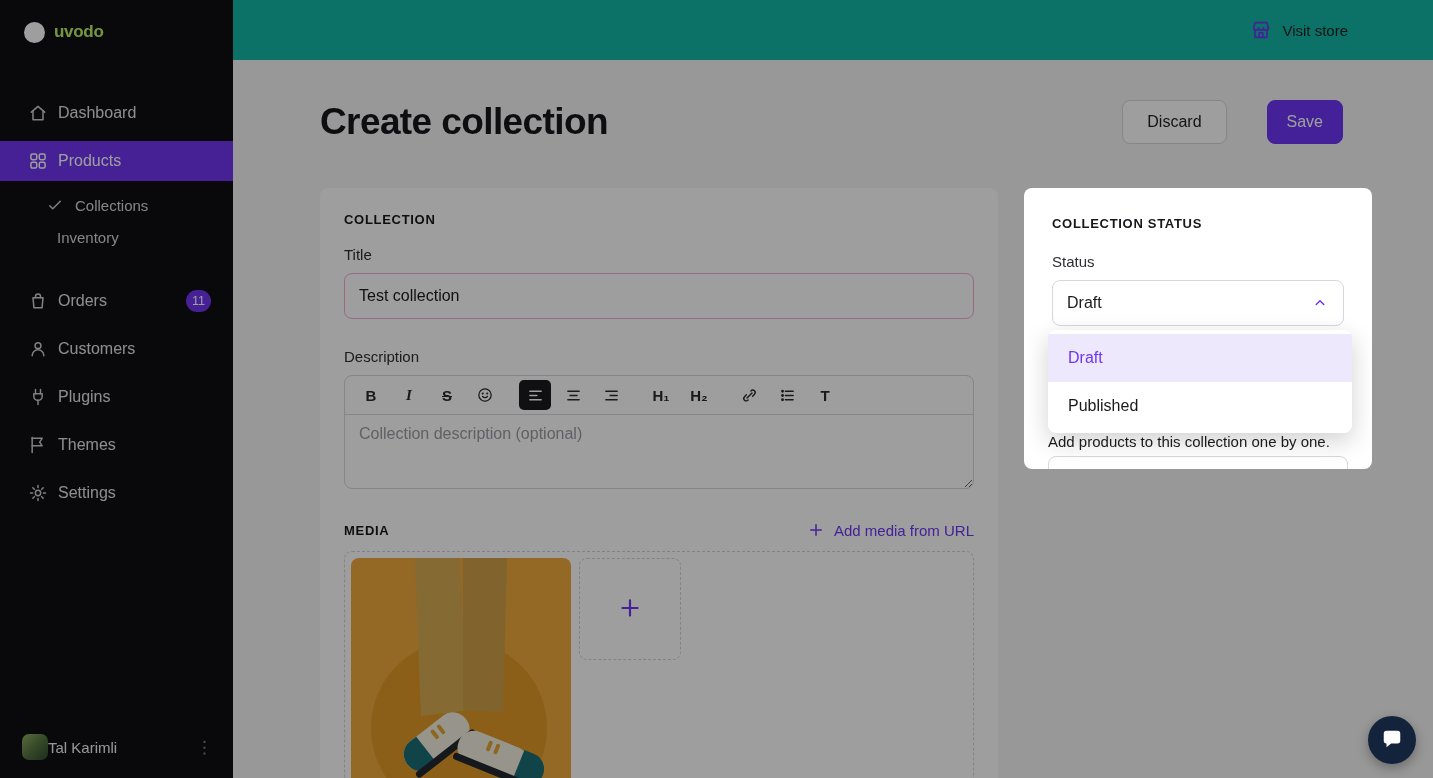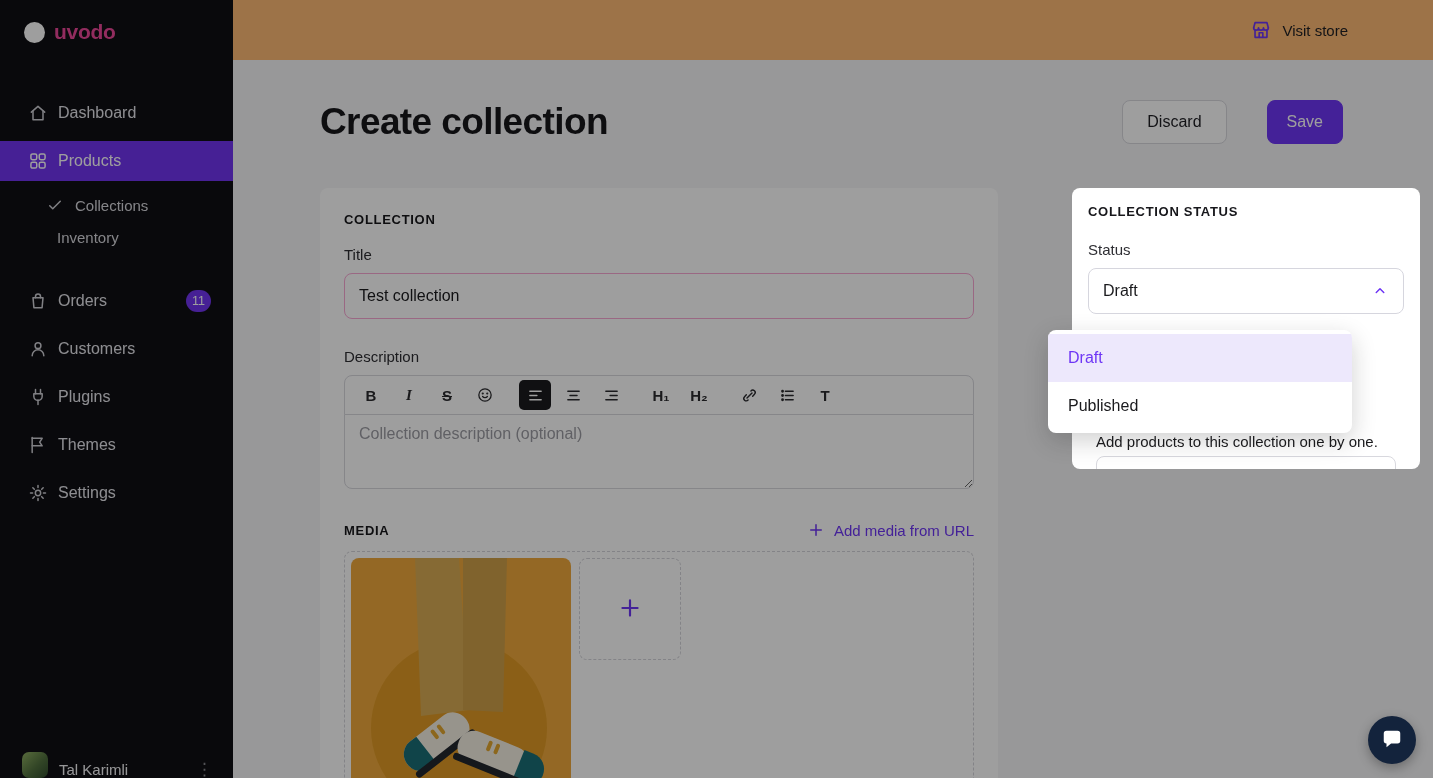--- a/index.html
+++ b/index.html
@@ -3,42 +3,42 @@
 <meta charset="utf-8">
 <style>
   * { margin:0; padding:0; box-sizing:border-box; }
   body { font-family:"Liberation Sans", sans-serif; background:#222; }
   .screen { position:relative; width:1433px; height:778px; overflow:hidden; background:#F5F5F7; }
 
   
   .sidebar { position:absolute; left:0; top:0; bottom:0; width:233px; background:#101014; z-index:10; }
   .logo { display:flex; align-items:center; gap:9px; padding:20px 24px; height:64px; cursor:pointer; }
   .logo-mark { width:21px; height:21px; border-radius:50%; background:#fff; display:inline-block; }
-  .logo-text { color:#ec4899; font-size:21px; font-weight:700; letter-spacing:-0.3px; }
+  .logo-text { color:#bef264; font-size:17px; font-weight:700; letter-spacing:-0.3px; }
   .nav { margin-top:29px; }
   .nav-item { display:flex; align-items:center; gap:10px; height:40px; padding:0 22px 0 28px; margin-bottom:8px;
               font-size:16px; color:#E4E4EA; cursor:pointer; }
   .nav-item .nav-icon { width:20px; height:20px; color:#CFCFD6; flex:0 0 20px; display:flex; align-items:center; }
   .nav-item.active { background:#7135F0; color:#fff; }
   .nav-item.active .nav-icon { color:#fff; }
   .nav-sub { display:flex; align-items:center; gap:11px; height:32px; padding:0 22px 0 46px;
              font-size:15px; color:#D7D7DD; cursor:pointer; }
   .nav-sub .nav-icon { width:18px; height:18px; color:#CFCFD6; flex:0 0 18px; display:flex; align-items:center; }
   .nav-sub.indent { padding-left:57px; }
   .nav-item.gap { margin-top:28px; }
   .badge { margin-left:auto; min-width:22px; height:22px; padding:0 6px; border-radius:11px; background:#7135F0;
            color:#fff; font-size:12.5px; display:flex; align-items:center; justify-content:center; }
-  .user-row { position:absolute; left:0; right:0; bottom:0; height:62px; display:flex; align-items:flex-end;
-              gap:11px; padding:0 20px 0 22px; cursor:pointer; }
+  .user-row { position:absolute; left:0; right:0; bottom:0; height:62px; display:flex; align-items:center;
+              padding:0 20px 0 22px; cursor:pointer; }
   .avatar { width:26px; height:26px; border-radius:7px; background:linear-gradient(135deg,#8fae62 0%,#52713f 55%,#2f4a2c 100%); flex:0 0 26px; }
   .user-name { color:#F2F2F5; font-size:15px; }
   .kebab { margin-left:auto; color:#85858C; font-size:17px; line-height:1; }
 
   
-  .topbar { position:absolute; left:233px; top:0; right:0; height:60px; background:#fdba74;
+  .topbar { position:absolute; left:233px; top:0; right:0; height:60px; background:#14b8a6;
             display:flex; align-items:center; justify-content:flex-end; padding-right:85px; z-index:5; }
   .visit-store { display:flex; align-items:center; gap:10px; cursor:pointer; font-size:15px; font-weight:500; color:#1F1F24; }
   .visit-store .vs-icon { width:22px; height:22px; color:#6E36F5; display:flex; }
 
   
   .content { position:absolute; left:233px; top:60px; right:0; bottom:0; background:#F5F5F7; overflow:hidden; z-index:5; }
   .page-header { position:absolute; left:87px; top:40px; right:90px; display:flex; align-items:center; }
   .page-title { font-size:37px; font-weight:700; color:#17171B; letter-spacing:-0.6px; }
   .header-actions { margin-left:auto; display:flex; gap:40px; }
   .btn { height:44px; border-radius:8px; font-family:inherit; font-size:16px; font-weight:500; cursor:pointer; }
@@ -74,22 +74,22 @@
   .add-media .plus-icon { display:flex; }
   .media-drop { margin-top:12px; border:1px dashed #D4D4DA; border-radius:8px; padding:6px; display:flex; gap:8px; height:300px; align-items:flex-start; }
   .media-thumb { width:220px; height:270px; border-radius:8px; overflow:hidden; cursor:pointer; flex:0 0 220px; }
   .media-thumb svg { display:block; }
   .media-add { width:102px; height:102px; border:1px dashed #D4D4DA; border-radius:8px; background:#fff;
                display:flex; align-items:center; justify-content:center; cursor:pointer; color:#6E36F5; }
 
   
   .overlay { position:absolute; inset:0; background:rgba(0,0,0,0.38); z-index:20; }
 
-  .status-card { position:absolute; left:1024px; top:188px; width:348px; height:281px; padding:16px;
-                 z-index:30; overflow:hidden;margin-left:48px; }
+  .status-card { position:absolute; left:1024px; top:188px; width:348px; height:281px; padding:28px;
+                 z-index:30; overflow:hidden; }
   .status-card .field-label { margin-top:21px; }
   .select { margin-top:8px; height:46px; border:1px solid #D6D6DE; border-radius:8px; background:#fff;
             display:flex; align-items:center; justify-content:space-between; padding:0 14px; font-size:16px;
             color:#1A1A1D; cursor:pointer; }
   .select .chev { display:flex; color:#6E36F5; }
   .hint { position:absolute; left:24px; right:24px; top:245px; font-size:15px; color:#1A1A1D; }
   .partial-input { position:absolute; left:24px; right:24px; top:268px; height:40px; border:1px solid #D8D8DE;
                    border-radius:8px; background:#fff; }
 
   .dropdown { position:absolute; left:1048px; top:330px; width:304px; background:#fff; border-radius:8px;

